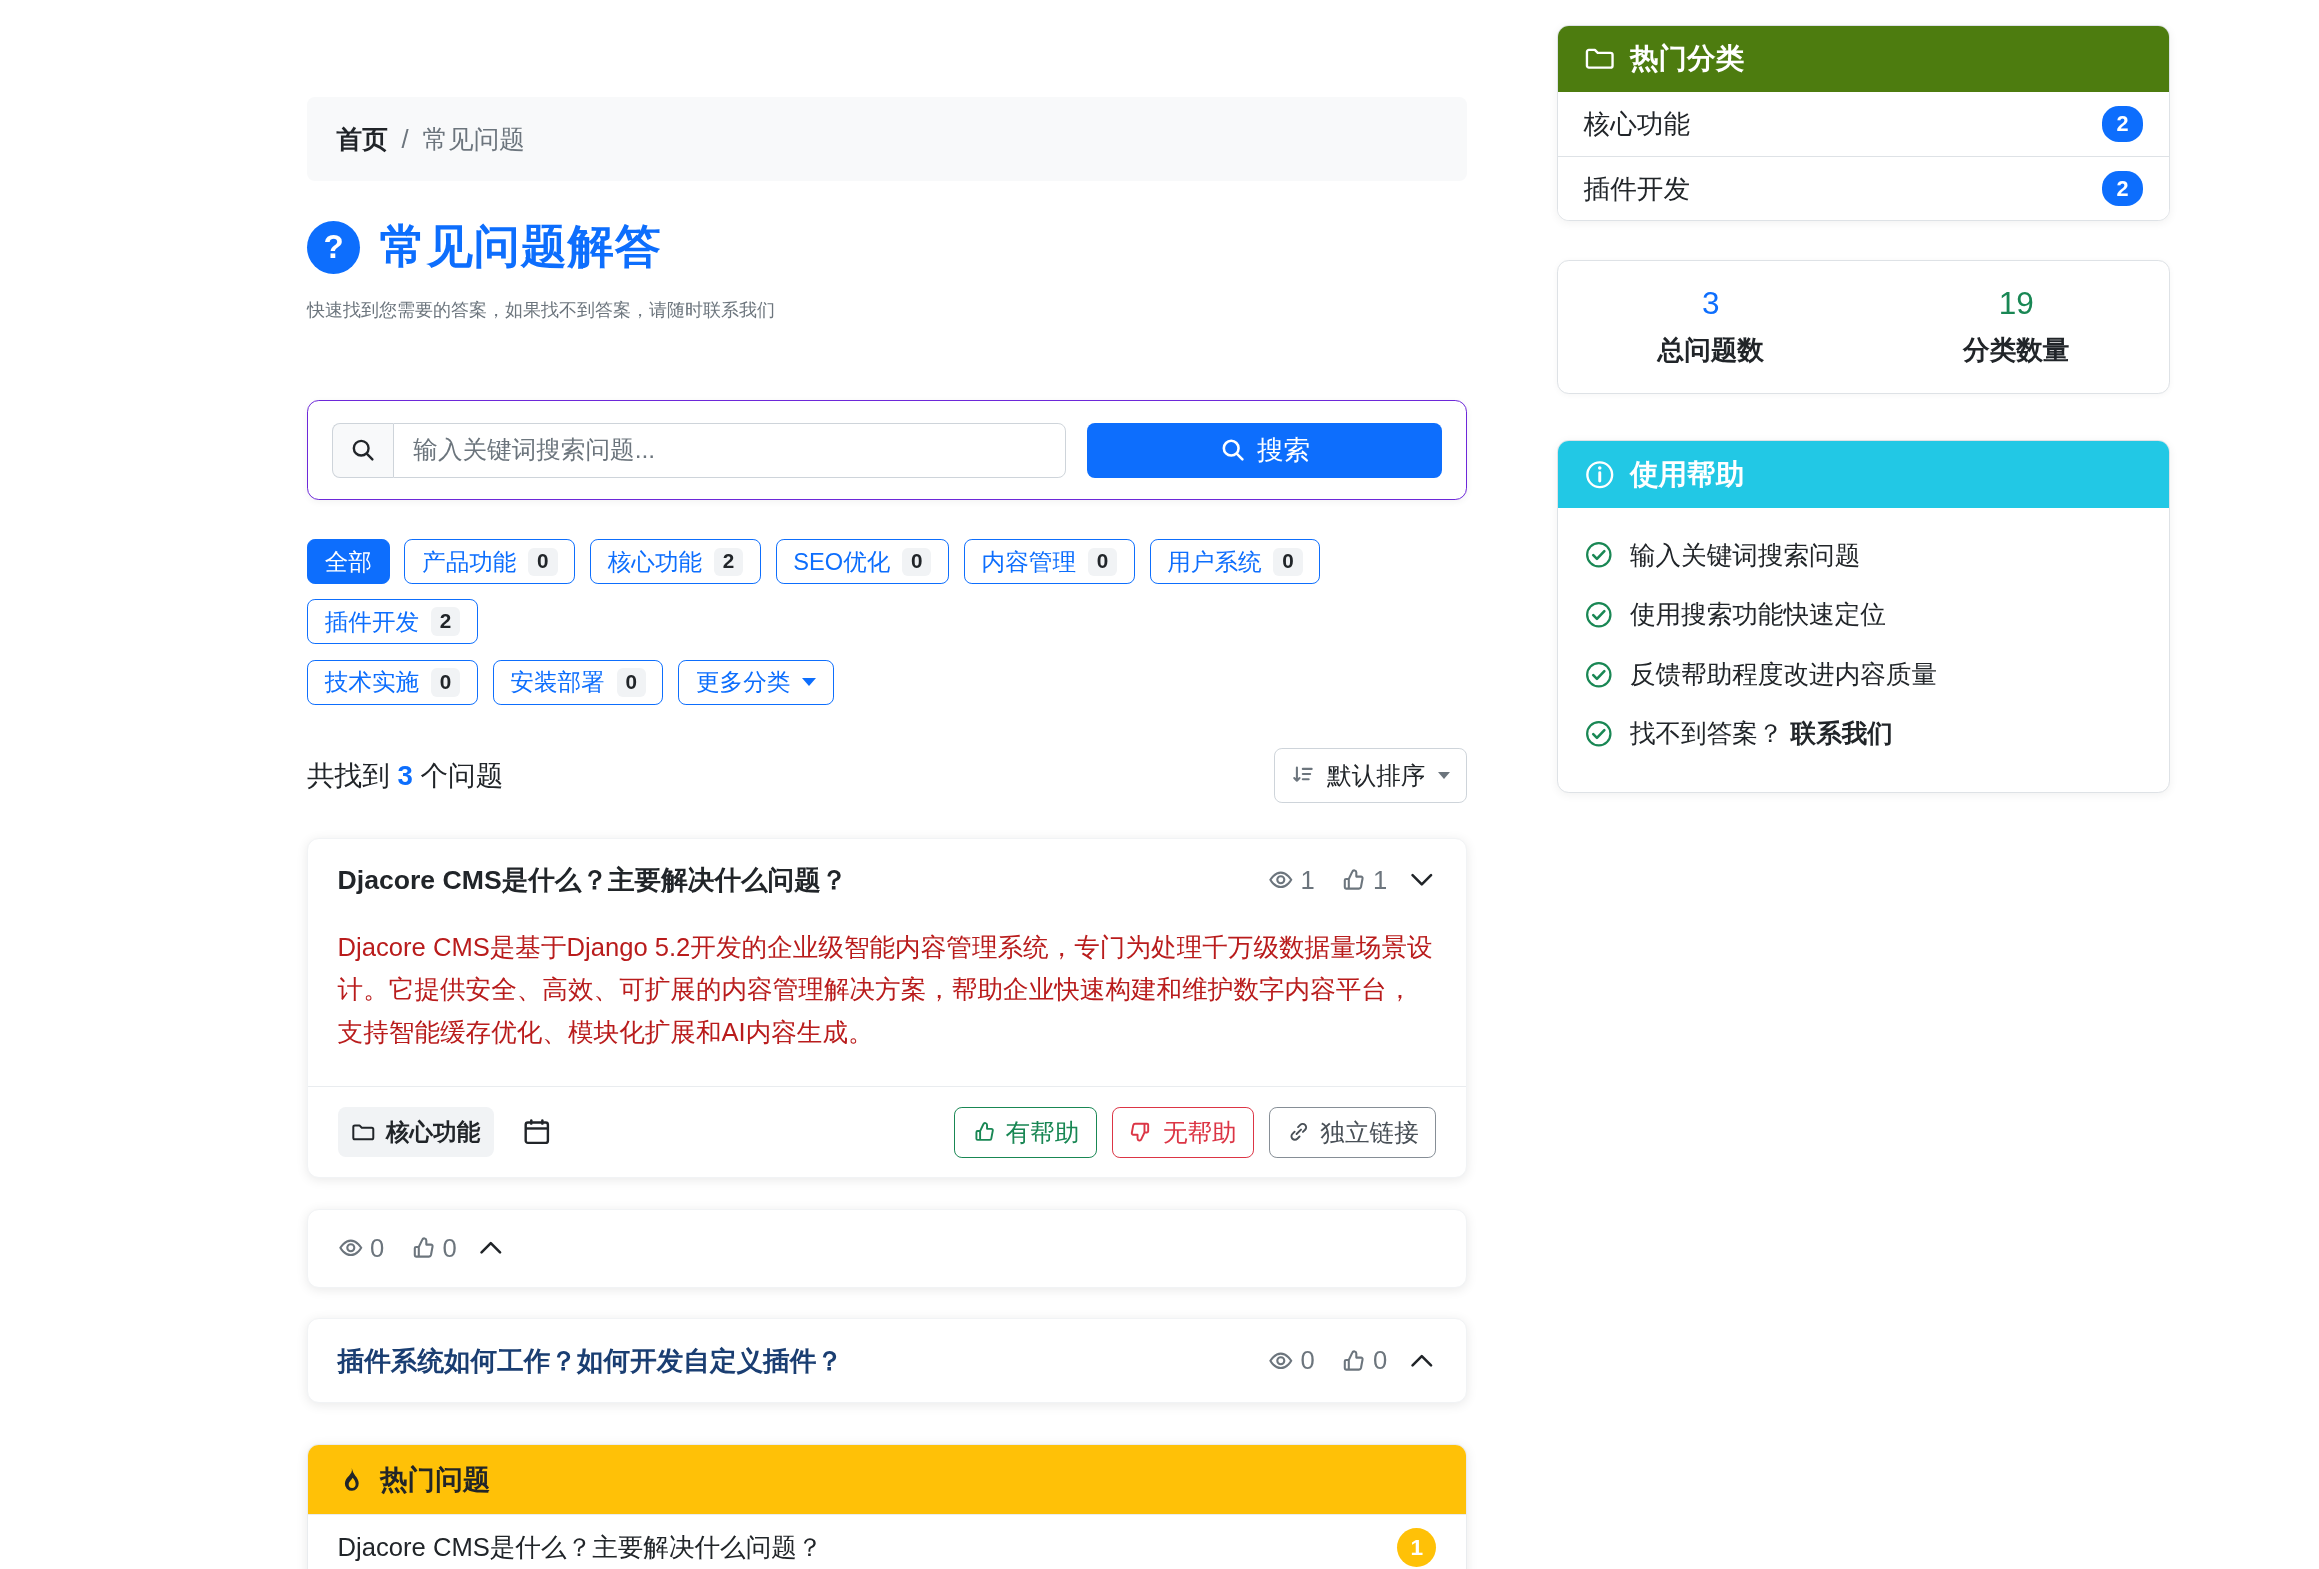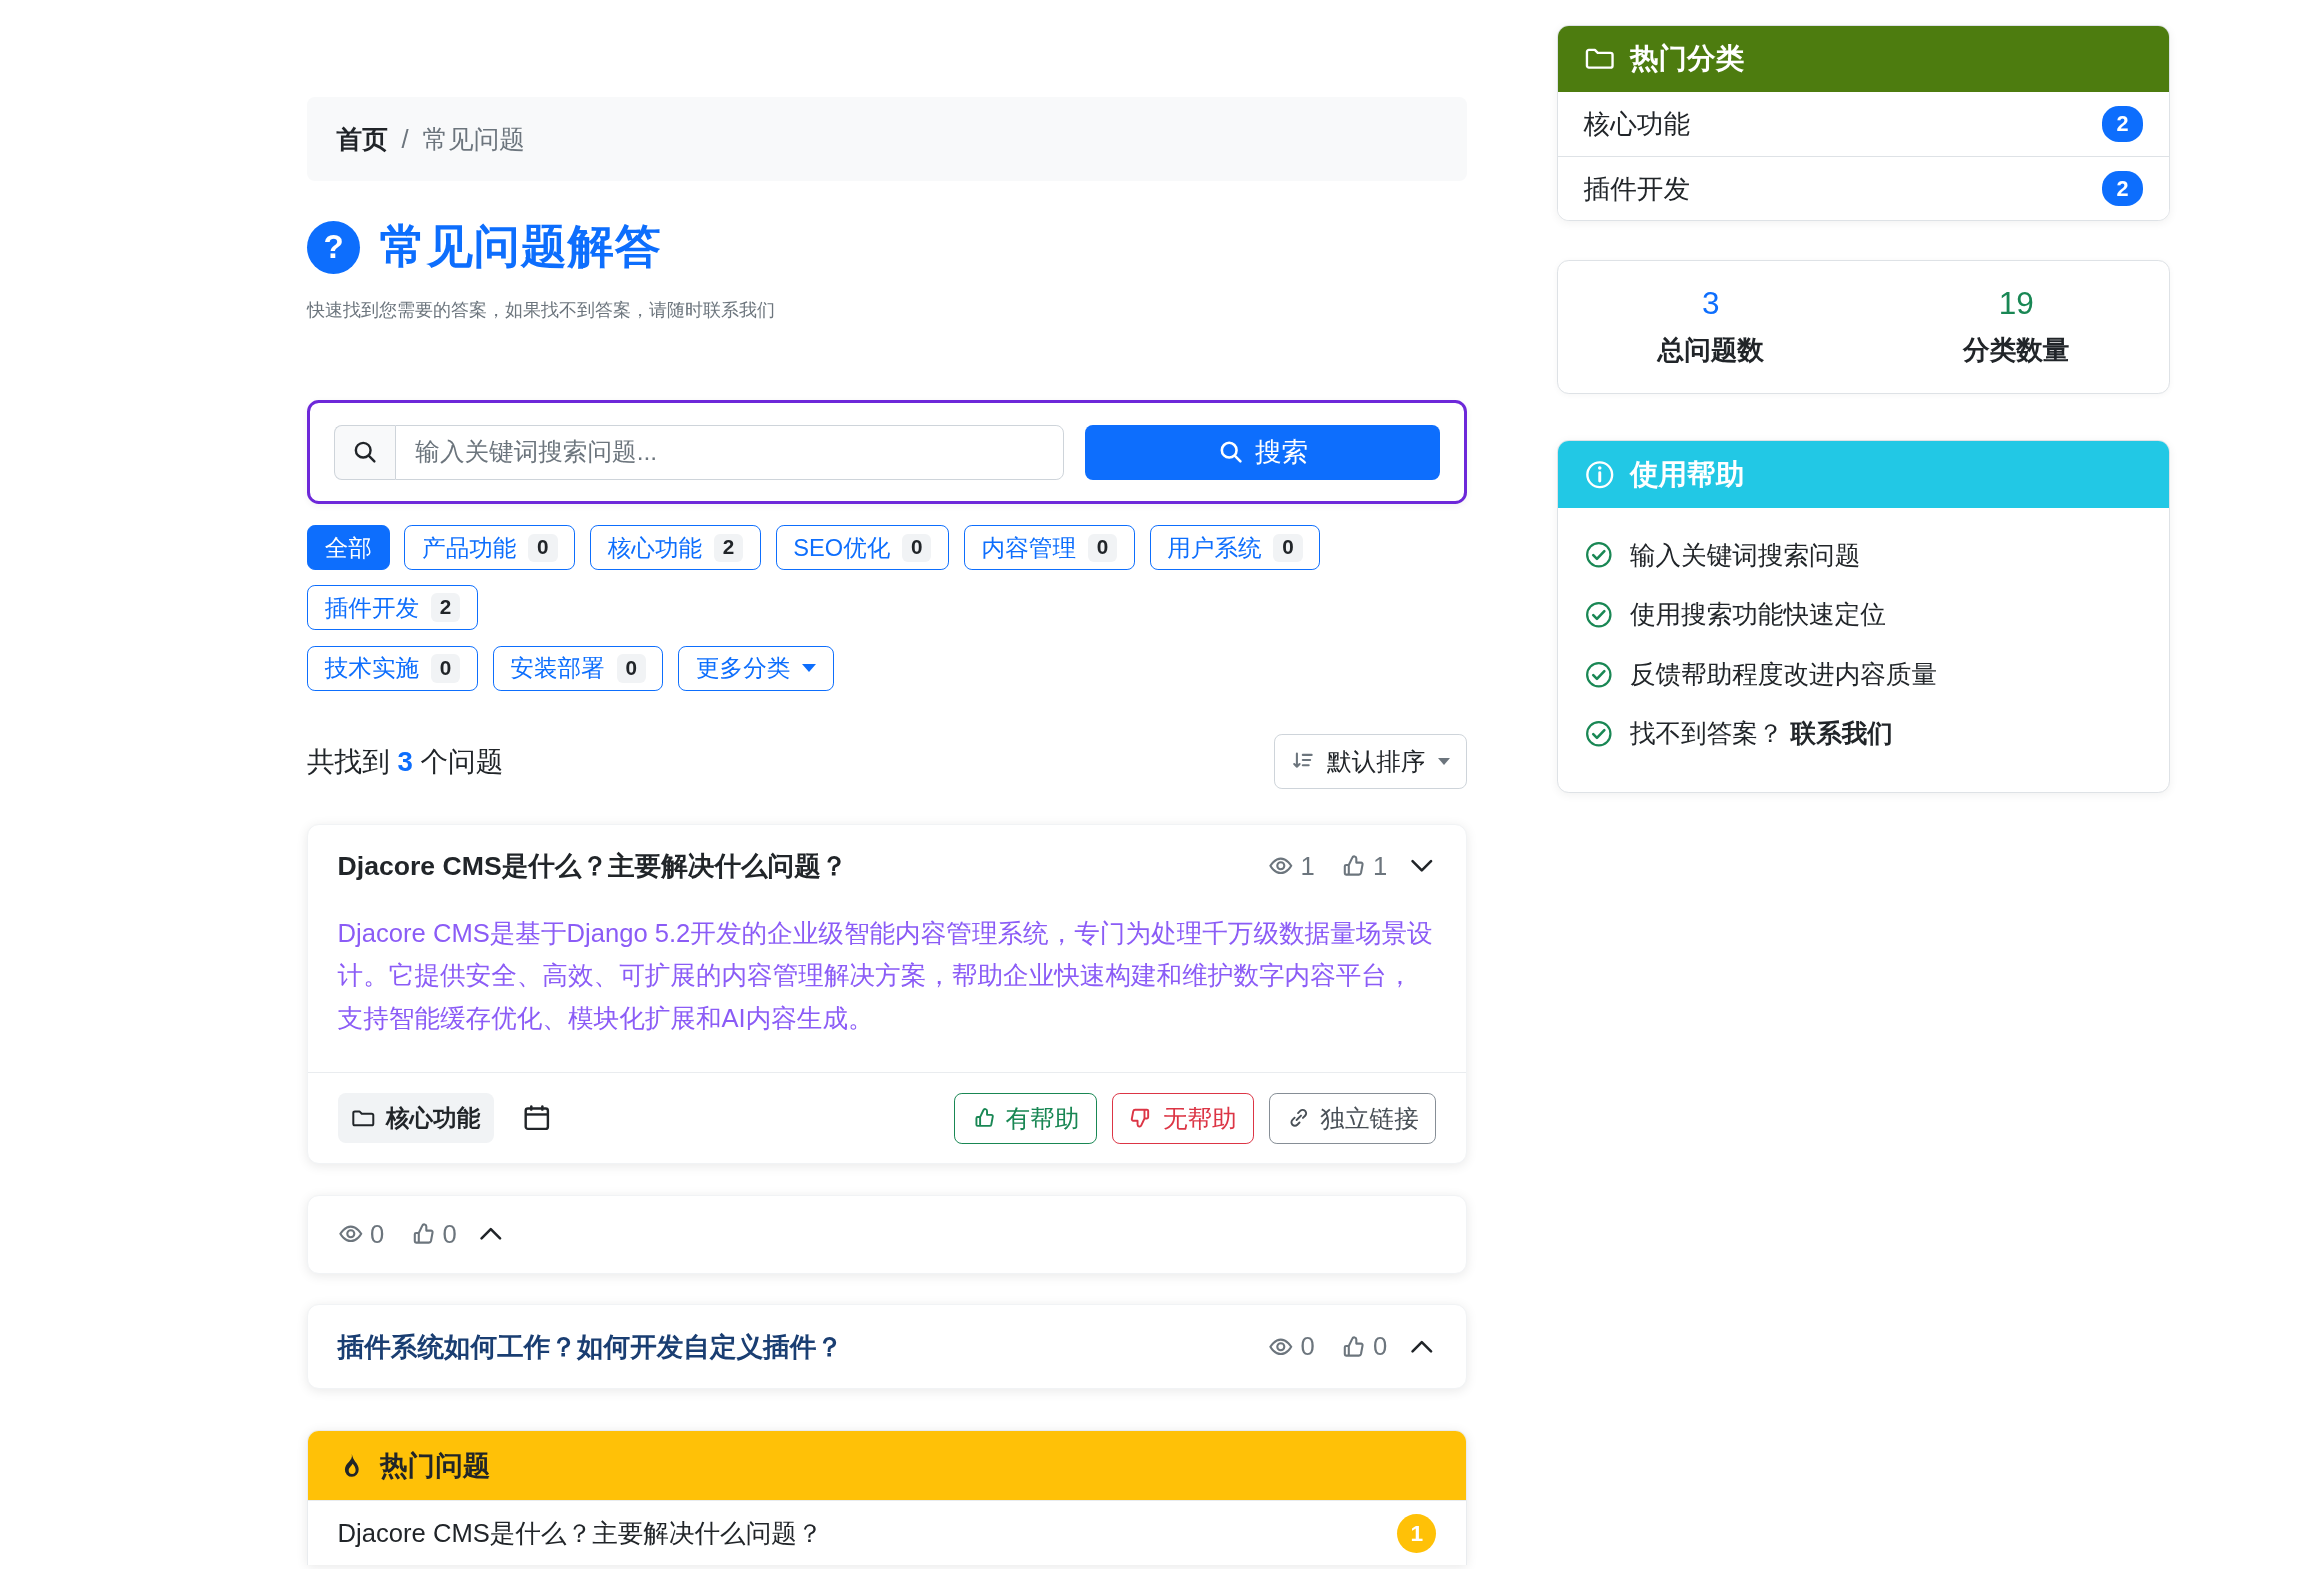--- a/index.html
+++ b/index.html
@@ -18,22 +18,22 @@
   .bc-sep, .bc-cur { color:#6c757d; }
 
   
   .page-title { display:flex; align-items:center; gap:19.7px; margin-bottom:19.7px; }
   .q-badge { width:53px; height:53px; border-radius:50%; background:#0d6efd; color:#fff;
              font-size:33px; font-weight:700; display:flex; align-items:center; justify-content:center; }
   .pt-text { font-size:46px; font-weight:800; color:#0d6efd; letter-spacing:1px; }
   .subtitle { font-size:18px; color:#6c757d; margin-bottom:78px; }
 
   
-  .search-card { border:3px solid #6d28d9; border-radius:11.8px; box-shadow:0 2px 7.9px rgba(0,0,0,.05);
-                 padding:21.7px 23.6px; margin-bottom:21px; display:flex; gap:21.7px; background:#fff; }
+  .search-card { border:1px solid #6d28d9; border-radius:11.8px; box-shadow:0 2px 7.9px rgba(0,0,0,.05);
+                 padding:21.7px 23.6px; margin-bottom:39px; display:flex; gap:21.7px; background:#fff; }
   .input-group { display:flex; flex:1; }
   .ig-prefix { width:61px; background:#f8f9fa; border:1px solid #ced4da; border-right:0;
                border-radius:7.9px 0 0 7.9px; display:flex; align-items:center; justify-content:center; color:#212529; }
   .search-input { flex:1; height:55px; border:1px solid #ced4da; border-radius:0 7.9px 7.9px 0;
                   font-size:24.6px; padding:0 19.7px; color:#212529; outline:none;
                   font-family:"Liberation Sans","DejaVu Sans",sans-serif; }
   .search-input::placeholder { color:#6c757d; }
   .search-btn { width:355px; height:55px; background:#0d6efd; color:#fff; border:none; border-radius:7.9px;
                 font-size:26.6px; display:flex; align-items:center; justify-content:center; gap:11.8px; cursor:pointer; }
 
@@ -58,21 +58,21 @@
 
   
   .faq-card { background:#fff; border-radius:11.8px; box-shadow:0 2px 11.8px rgba(0,0,0,.09);
               margin-bottom:30.5px; overflow:hidden; border:1px solid #f1f3f5; }
   .faq-head { display:flex; justify-content:space-between; align-items:center; padding:23.6px 29.6px; cursor:pointer; }
   .faq-q { font-size:26.6px; font-weight:700; color:#212529; }
   .faq-q.navy { color:#1a3e72; }
   .faq-stats { display:flex; align-items:center; gap:25.6px; color:#6c757d; font-size:25.6px; flex-shrink:0; }
   .stat { display:flex; align-items:center; gap:6.9px; }
   .chev { color:#212529; display:inline-flex; margin-left:-5.9px; }
-  .faq-body { padding:3.9px 29.6px 33px; font-size:25.6px; line-height:1.66; color:#8b5cf6; }
+  .faq-body { padding:3.9px 29.6px 33px; font-size:25.6px; line-height:1.66; color:#b91c1c; }
   .faq-foot { border-top:1px solid #e9ecef; padding:19.7px 29.6px; display:flex; justify-content:space-between; align-items:center; }
   .cat-badge { display:inline-flex; align-items:center; gap:9.9px; background:#f1f3f5; border-radius:7.9px;
                padding:8.9px 13.8px; font-size:23.6px; font-weight:700; color:#212529; cursor:pointer; }
   .cal { margin-left:27.6px; color:#212529; display:inline-flex; }
   .foot-left { display:flex; align-items:center; }
   .foot-actions { display:flex; gap:14.8px; }
   .btn-o { display:inline-flex; align-items:center; gap:9.9px; border-radius:7.9px; padding:7.9px 16.7px;
            font-size:24.6px; background:#fff; cursor:pointer; }
   .btn-green { border:1px solid #198754; color:#198754; }
   .btn-red   { border:1px solid #dc3545; color:#dc3545; }

